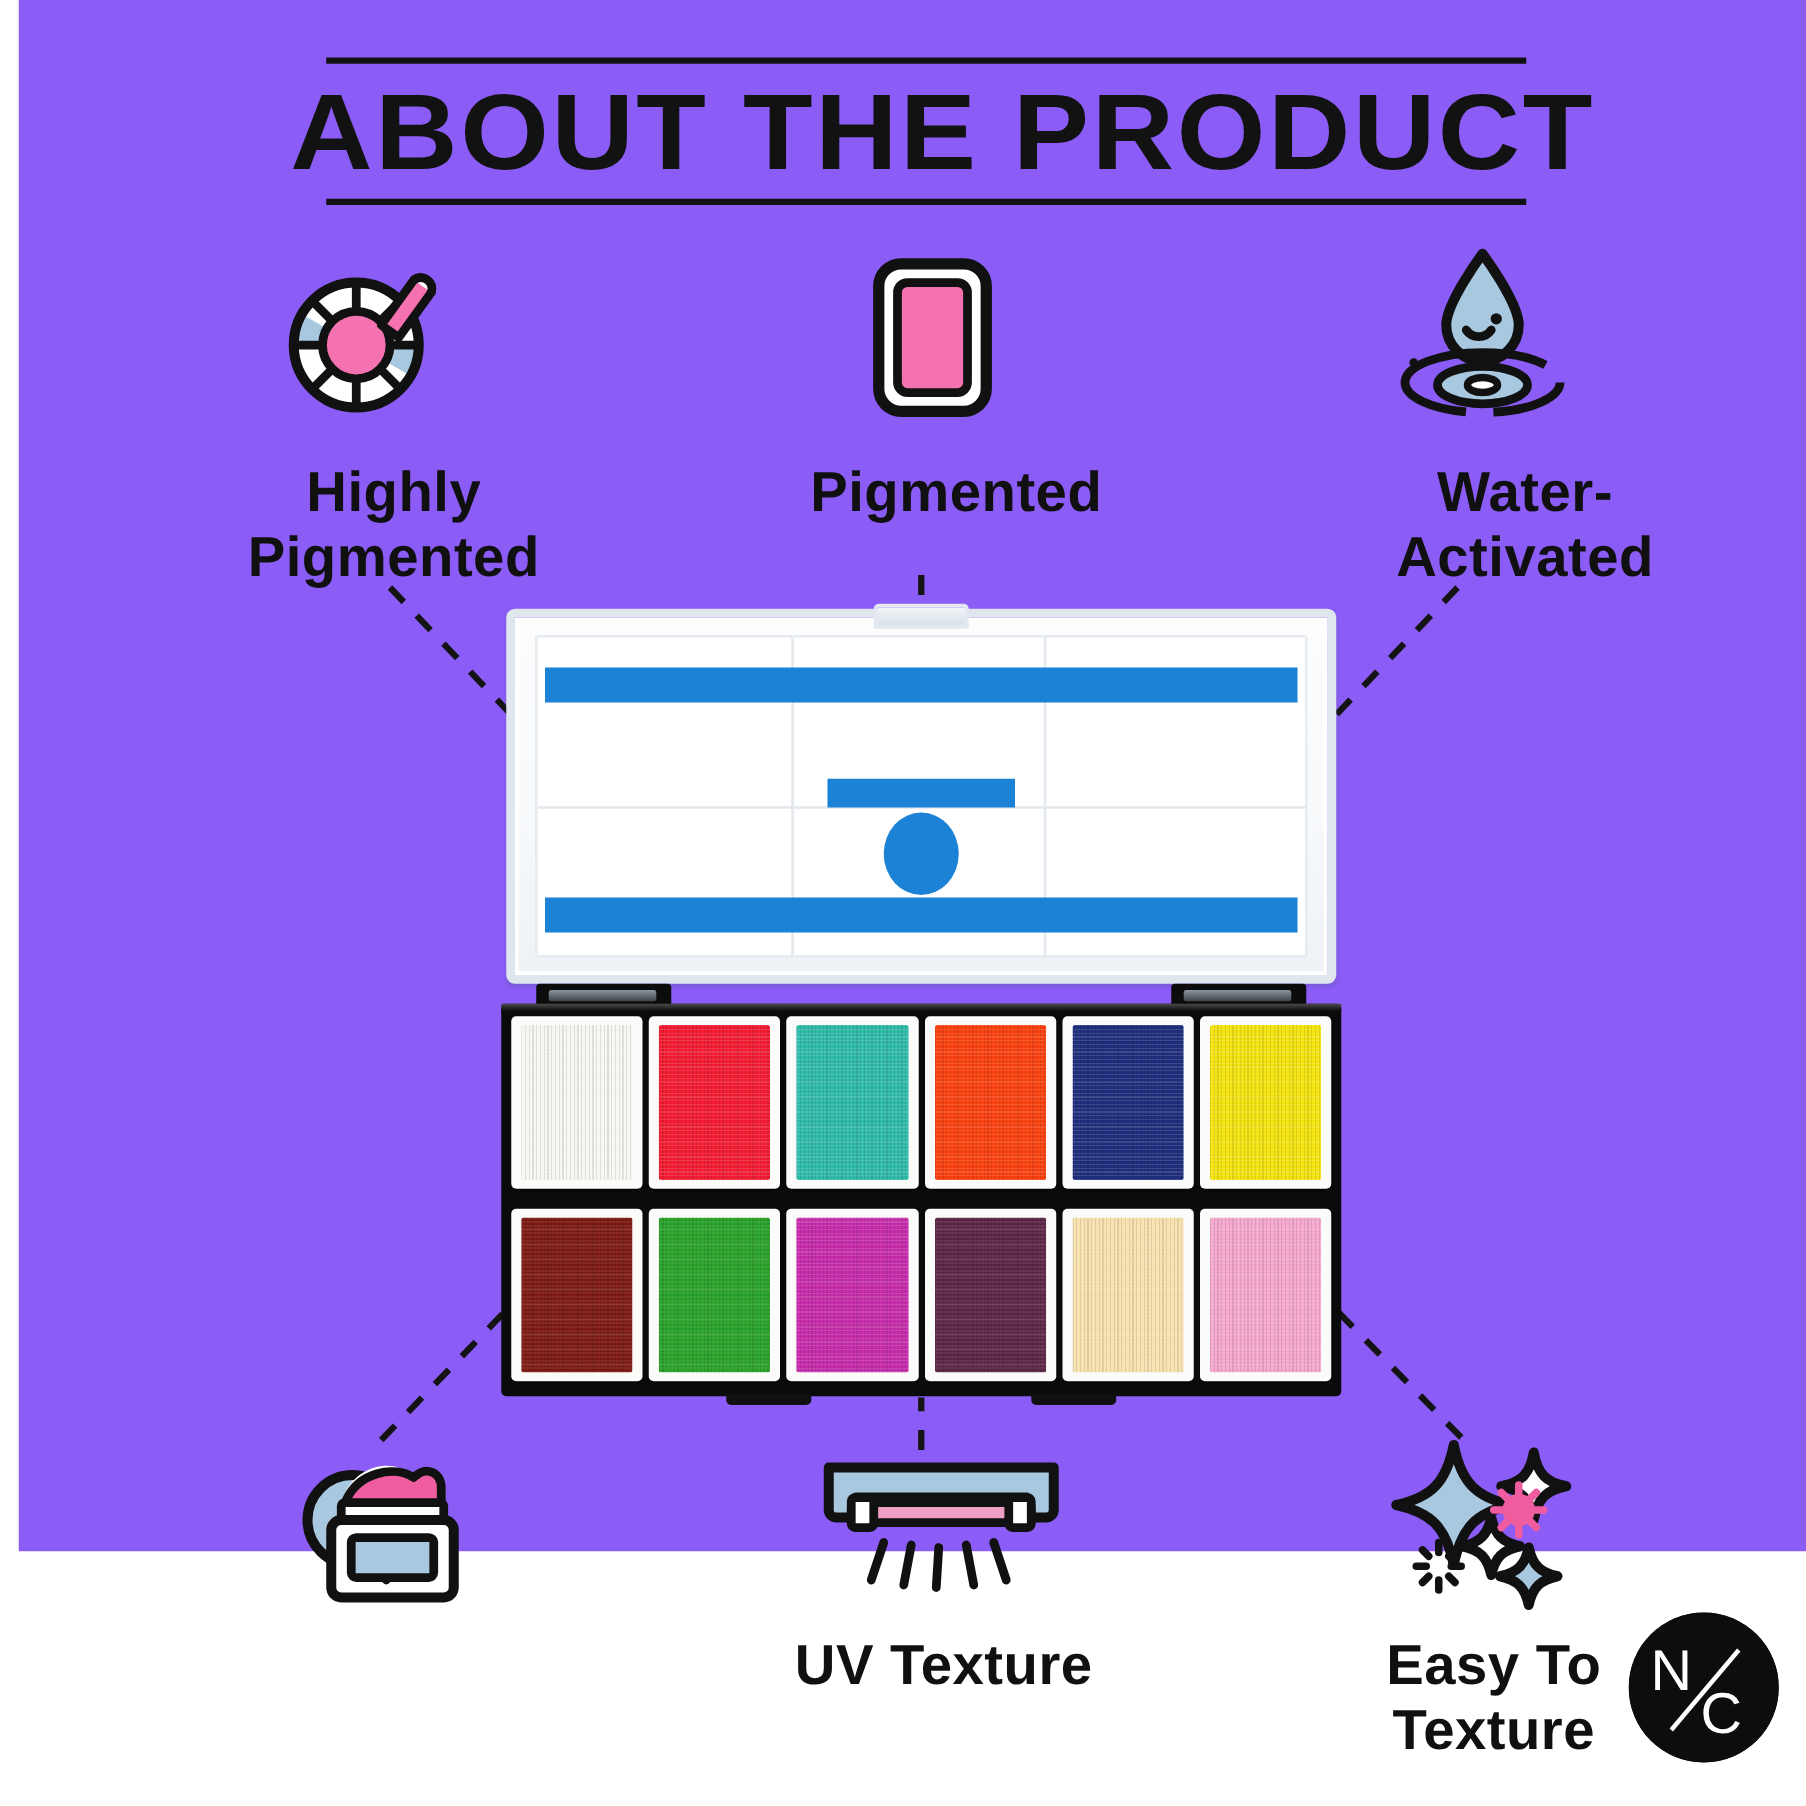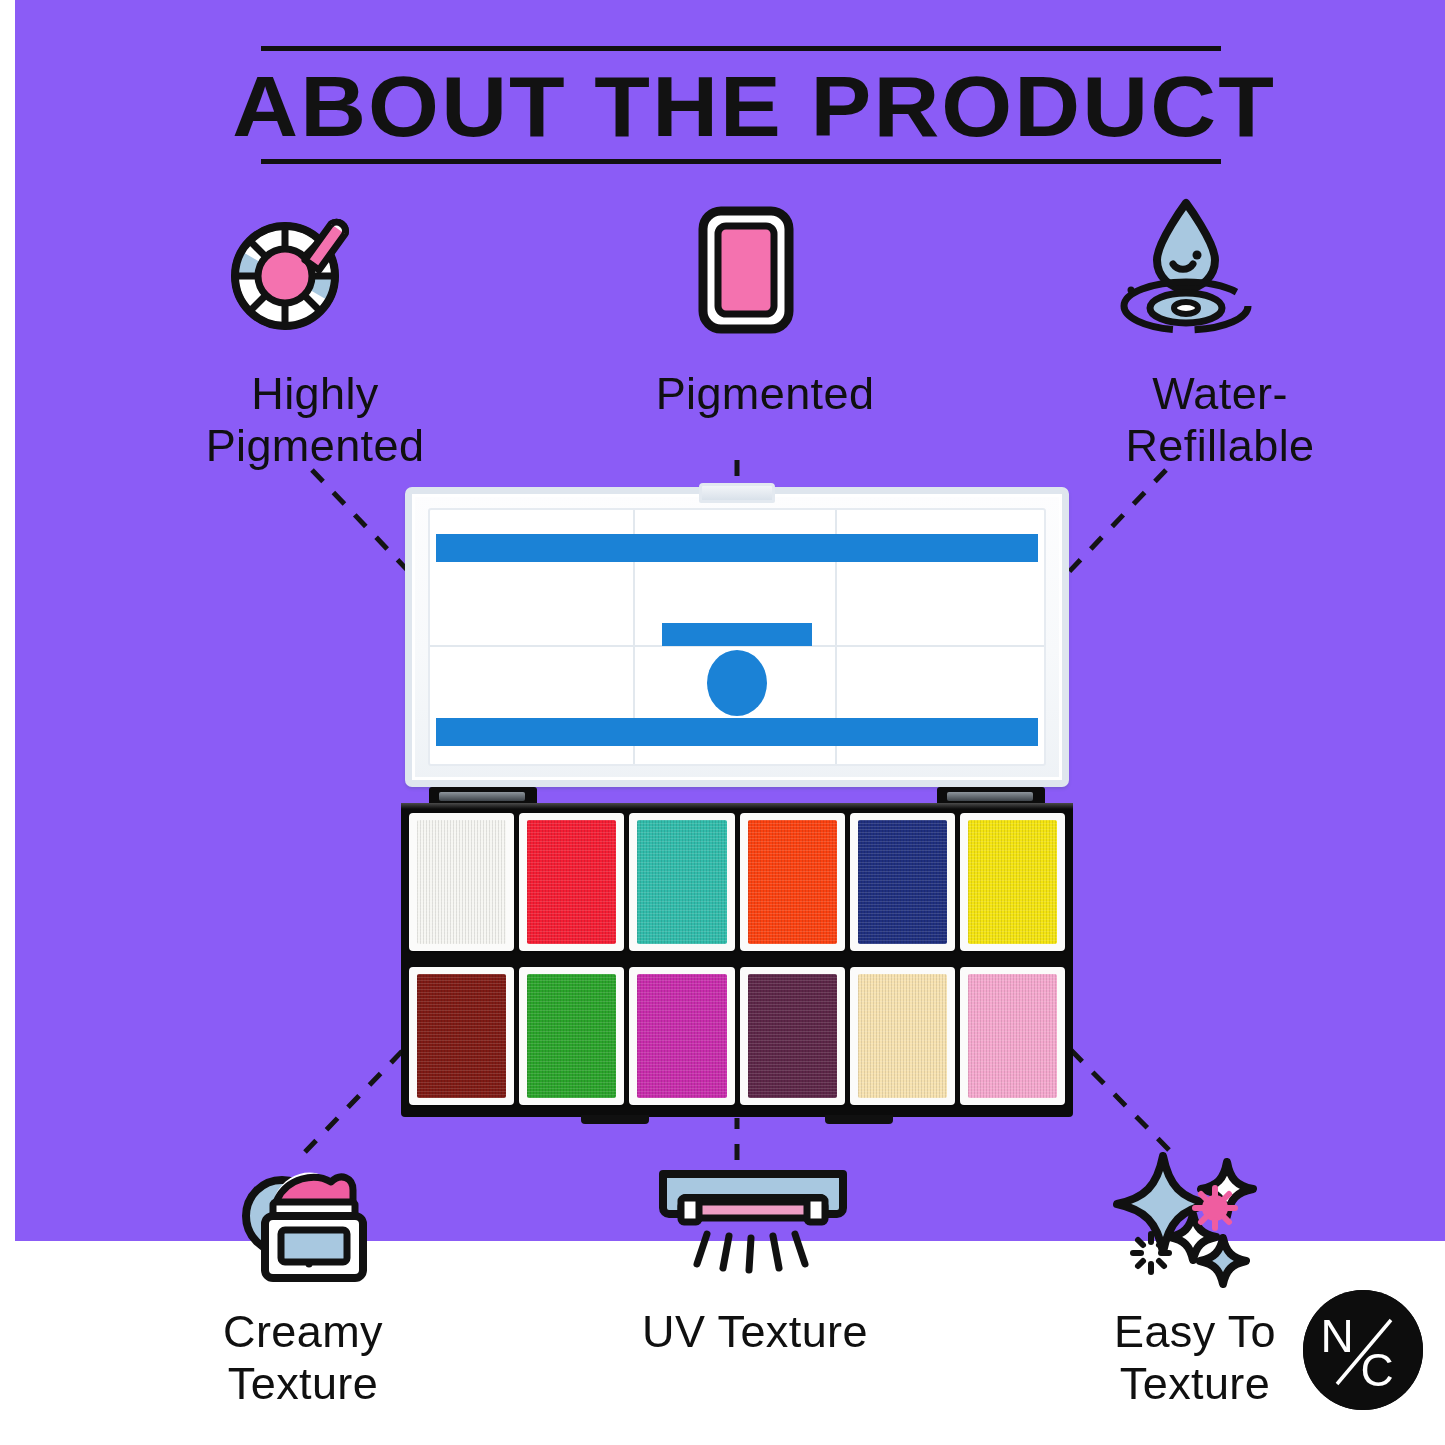--- a/index.html
+++ b/index.html
@@ -44,21 +44,21 @@
     text-align: center;
     white-space: nowrap;
     transform: scaleX(1.06);
     transform-origin: center center;
   }
 
   
   .feature-label {
     position: absolute;
     font-family: "Liberation Sans", sans-serif;
-    font-weight: 400;
+    font-weight: 700;
     font-size: 45px;
     line-height: 52px;
     color: #101010;
     text-align: center;
     letter-spacing: 0.4px;
     white-space: pre-line;
   }
 
   #label-highly-pigmented { left: 90px;  top: 368px; width: 420px; }
   #label-refillable       { left: 560px; top: 368px; width: 380px; }
@@ -290,23 +290,21 @@
         <line x1="23" y1="114" x2="28" y2="109"></line>
         <line x1="44" y1="93" x2="49" y2="88"></line>
       </g>
     </svg>
   </div>
 
   <div class="feature-label" id="label-highly-pigmented">Highly
 Pigmented</div>
   <div class="feature-label" id="label-refillable">Pigmented</div>
   <div class="feature-label" id="label-water-activated">Water-
-Refillable</div>
-  <div class="feature-label" id="label-creamy-texture">Creamy
-Texture</div>
+Activated</div>
   <div class="feature-label" id="label-uv-reactive">UV Texture</div>
   <div class="feature-label" id="label-easy-to-remove">Easy To
 Texture</div>
 
   <div id="product">
 
     <div id="lid">
       <div id="lid-clasp"></div>
       <div id="lid-inner">
         <div class="lid-divider-v" id="lid-div-v1"></div>

